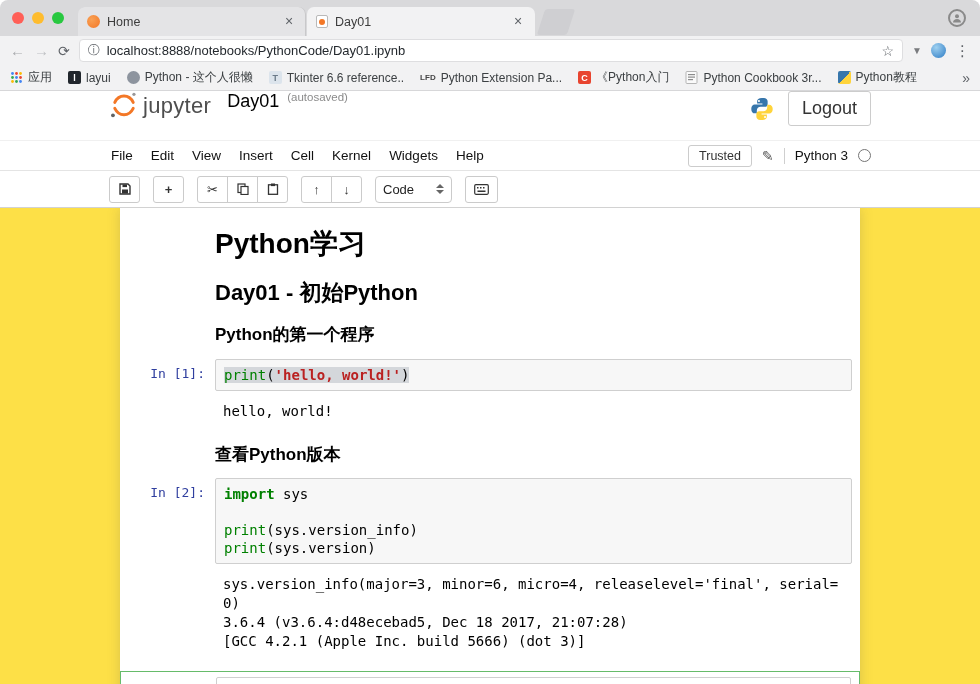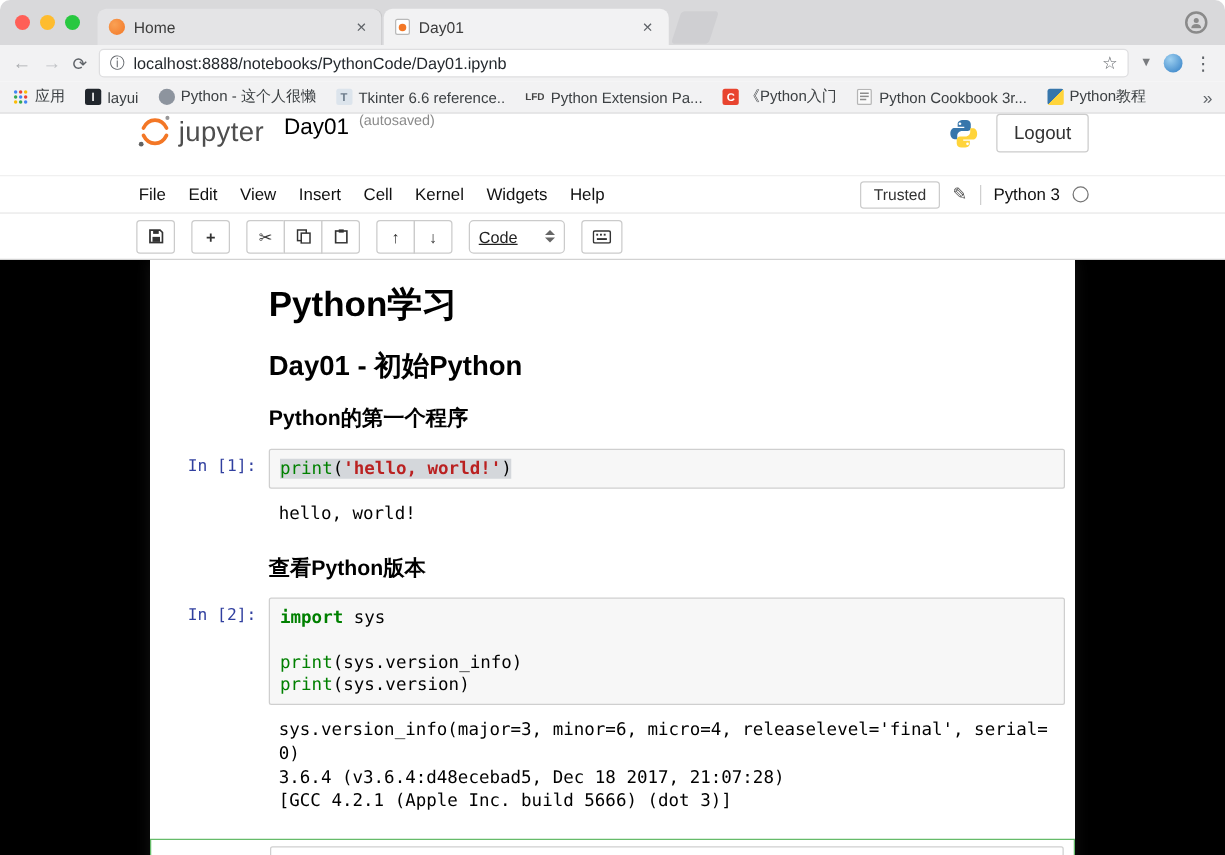--- a/index.html
+++ b/index.html
@@ -45,21 +45,21 @@
   .bm-overflow { margin-left: auto; color: #5F6368; font-size: 14px; }
 
   
   .jheader { height: 49px; background: #fff; }
   .jheader-inner { width: 762px; margin: 0 auto; height: 100%; display: flex; align-items: flex-start; }
   .jlogo { display: flex; align-items: flex-end; gap: 4px; cursor: default; }
   .jlogo-text { font-size: 22px; color: #4E4E4E; letter-spacing: 0.3px; }
   .nb-title { margin-left: 16px; font-size: 18px; color: #000; }
   .autosave { margin-left: 8px; font-size: 11.5px; color: #8B8B8B; }
   .jheader-right { margin-left: auto; display: flex; align-items: center; gap: 13px; }
-  .logout-btn { background: #fff; border: 1px solid #CCCCCC; border-radius: 3px; padding: 6px 13px; font-size: 15px; color: #333; cursor: default; }
+  .logout-btn { background: #fff; border: 1px solid #CCCCCC; border-radius: 3px; padding: 6px 13px; font-size: 18px; color: #333; cursor: default; }
 
   
   .menubar { height: 31px; background: #fff; border-top: 1px solid #F0F0F0; border-bottom: 1px solid #E4E4E4; }
   .menubar-inner { width: 762px; margin: 0 auto; height: 100%; display: flex; align-items: center; }
   .menu-item { padding: 0 9px; font-size: 13.5px; color: #111; cursor: default; }
   .menu-item:first-child { padding-left: 2px; }
   .menubar-right { margin-left: auto; display: flex; align-items: center; gap: 10px; }
   .trusted-btn { background: #fff; border: 1px solid #CCC; border-radius: 3px; padding: 3px 10px; font-size: 12.5px; color: #333; margin-left: 38px; }
   .pencil-ic { color: #555; font-size: 14px; }
   .vsep { width: 1px; height: 16px; background: #CFCFCF; }
@@ -73,28 +73,28 @@
   .tbtn { height: 27px; min-width: 31px; padding: 0 8px; background: #fff; border: 1px solid #CBCBCB; border-radius: 3px; display: flex; align-items: center; justify-content: center; color: #333; font-size: 13px; gap: 5px; cursor: default; }
   .btn-group .tbtn { border-radius: 0; margin-left: -1px; }
   .btn-group .tbtn:first-child { border-radius: 3px 0 0 3px; margin-left: 0; }
   .btn-group .tbtn:last-child { border-radius: 0 3px 3px 0; }
   .glyph { font-size: 13px; line-height: 1; }
   .glyph.bold { font-weight: bold; }
   .play-tri { width: 0; height: 0; border-left: 8px solid #333; border-top: 5px solid transparent; border-bottom: 5px solid transparent; }
   .play-bar { width: 2px; height: 10px; background: #333; margin-left: 1px; }
   .stop-sq { width: 10px; height: 10px; background: #333; }
   .ff { font-size: 8px; letter-spacing: -2px; }
-  .cell-type-select { height: 27px; background: #fff; border: 1px solid #CBCBCB; border-radius: 4px; display: flex; align-items: center; padding: 0 7px; font-size: 13px; color: #222; gap: 22px; cursor: default; text-decoration: underline; }
+  .cell-type-select { height: 27px; background: #fff; border: 1px solid #CBCBCB; border-radius: 4px; display: flex; align-items: center; padding: 0 7px; font-size: 13px; color: #222; gap: 22px; cursor: default; }
   .sel-arrows { display: flex; flex-direction: column; gap: 2px; }
   .sel-arrows i { display: block; width: 0; height: 0; border-left: 4px solid transparent; border-right: 4px solid transparent; }
   .sel-arrows .up { border-bottom: 4px solid #666; }
   .sel-arrows .dn { border-top: 4px solid #666; }
 
   
-  .nb-area { height: 476px; background: #000000; overflow: hidden; }
+  .nb-area { height: 476px; background: #fde047; overflow: hidden; }
   .nb-page { width: 740px; margin: 0 auto; background: #fff; min-height: 500px; box-shadow: 0 0 12px rgba(87,87,87,0.22); padding-top: 10px; }
   .mdcell { padding: 10px 10px 10px 95px; }
   .mdcell h1 { font-size: 28px; line-height: 1.15; color: #000; }
   .mdcell h2 { font-size: 22px; line-height: 1.15; color: #000; }
   .mdcell h3 { font-size: 17px; line-height: 1.2; color: #000; }
   .codecell { display: flex; padding: 3px 8px 3px 0; }
   .prompt { flex: 0 0 95px; text-align: right; padding: 7px 10px 0 0; color: #303F9F; font-family: "DejaVu Sans Mono", "Liberation Mono", monospace; font-size: 13px; white-space: nowrap; }
   .input-box { flex: 1; border: 1px solid #CFCFCF; border-radius: 2px; background: #F7F7F7; padding: 6px 8px; font-family: "DejaVu Sans Mono", "Liberation Mono", monospace; font-size: 14px; line-height: 18px; color: #000; cursor: text; }
   .code-line { min-height: 18px; white-space: pre; }
   .tok-kw { color: #008000; font-weight: bold; }

